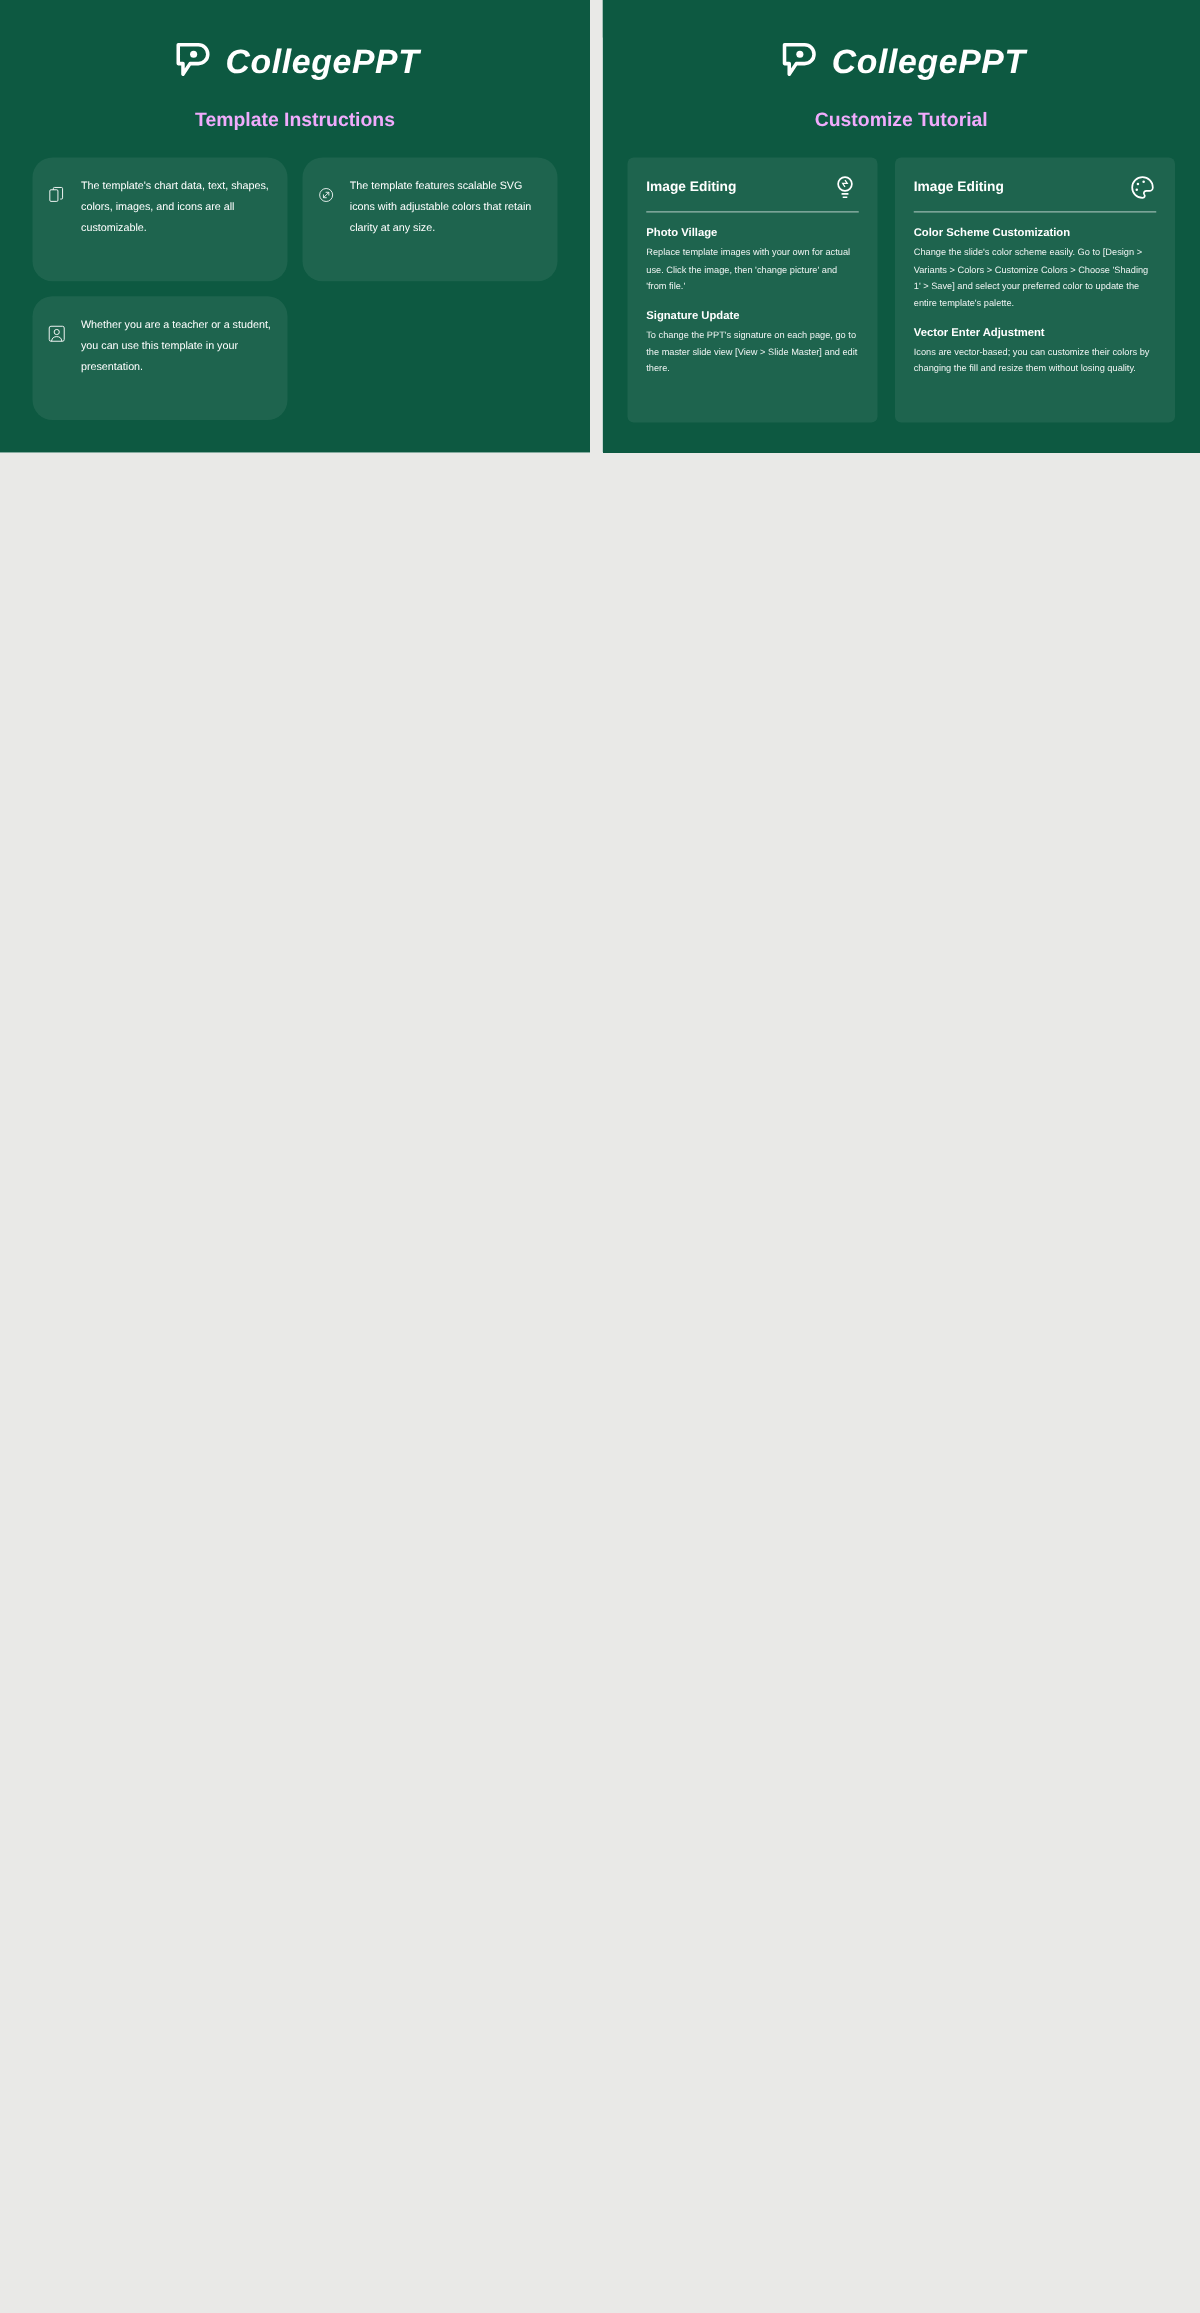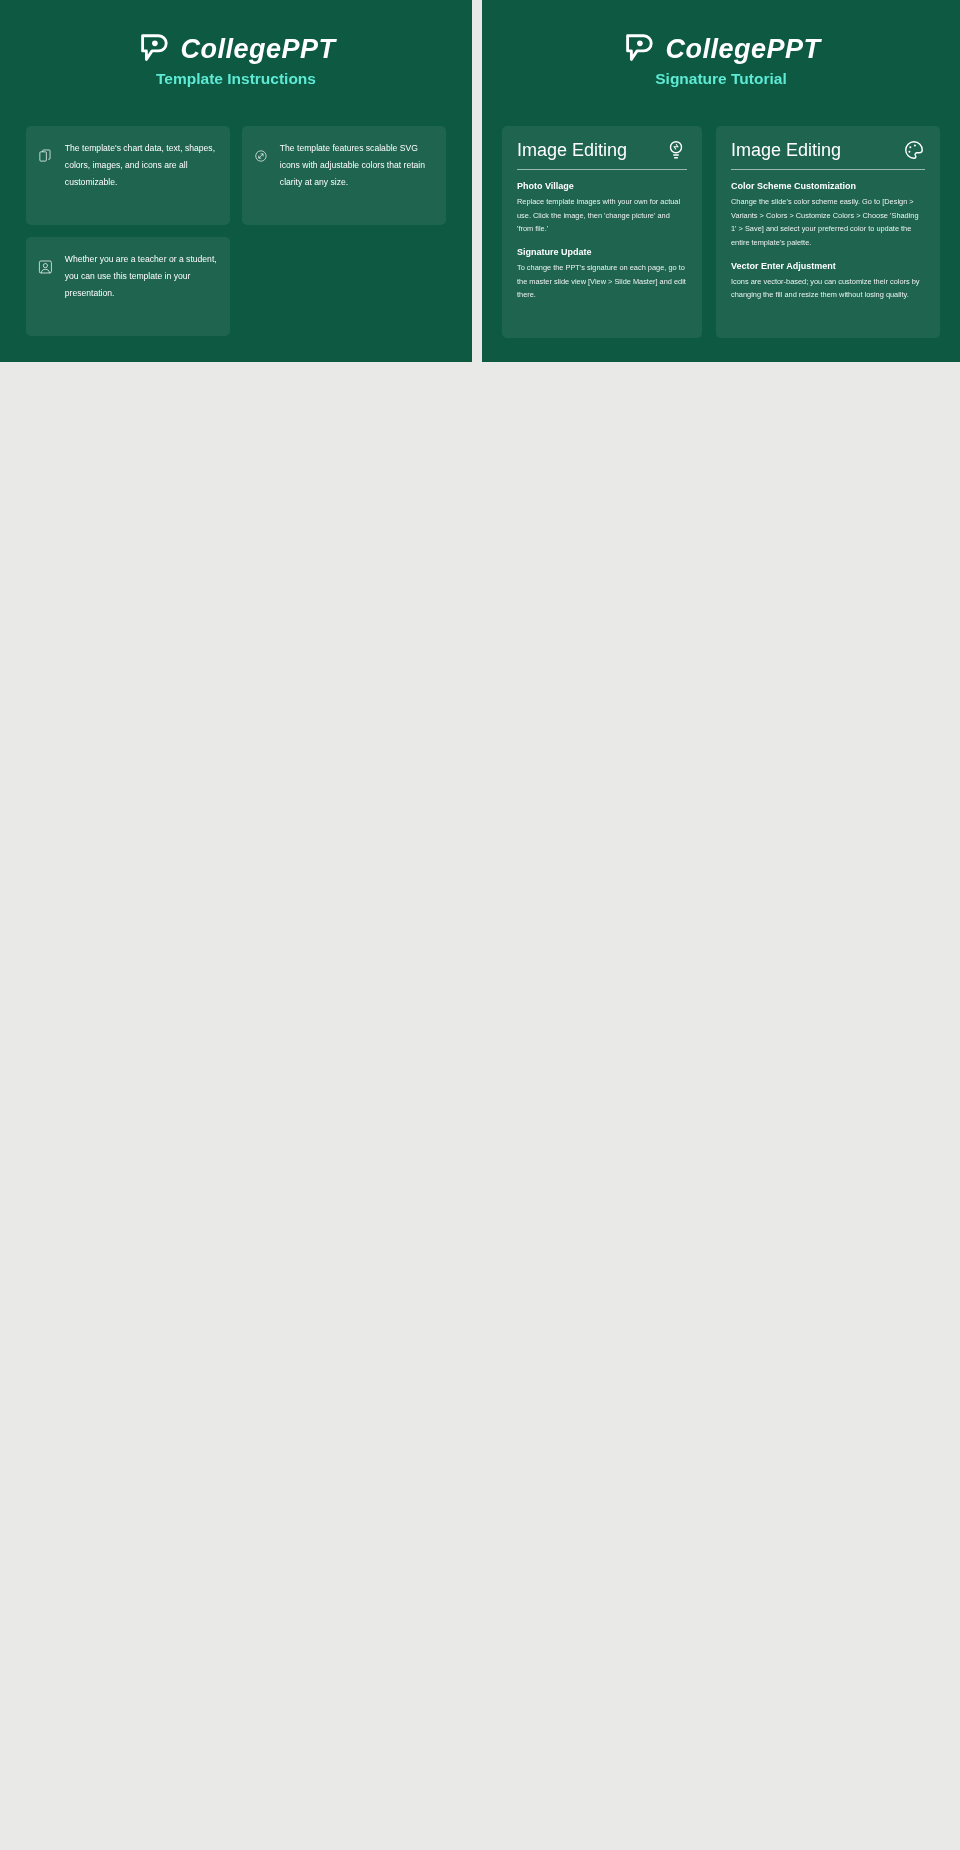--- a/index.html
+++ b/index.html
@@ -124,28 +124,28 @@
   .ty-pres{position:absolute;left:104px;top:227px;font-size:9.5px;font-weight:bold;color:#333;display:flex;gap:30px}
   .ty-mesh{position:absolute;left:38px;right:0;bottom:16px;height:96px;opacity:.55;
     background:repeating-linear-gradient(to right,rgba(13,89,65,.14) 0 1px,transparent 1px 12px),
                repeating-linear-gradient(to bottom,rgba(13,89,65,.14) 0 1px,transparent 1px 9px);
     transform:perspective(260px) rotateX(58deg);transform-origin:50% 100%}
   .ty-web{position:absolute;right:13px;bottom:4px;font-size:8px;color:#a0a0a0}
 
   
   .logo-row{display:flex;align-items:center;justify-content:center;gap:10px;padding-top:32px}
   .logo-text{color:#fff;font-size:27px;font-weight:bold;font-style:italic;letter-spacing:.5px}
-  .g-head{text-align:center;color:#5eead4;font-size:15.5px;font-weight:bold;margin-top:4px}
+  .g-head{text-align:center;color:#f0abfc;font-size:15.5px;font-weight:bold;margin-top:22px}
   .inst-grid{position:absolute;left:26px;right:26px;top:126px;bottom:26px;display:grid;grid-template-columns:1fr 1fr;grid-template-rows:1fr 1fr;gap:12px}
-  .inst-card{background:rgba(255,255,255,.07);border-radius:5px;padding:14px 12px;display:flex;gap:12px;align-items:flex-start}
+  .inst-card{background:rgba(255,255,255,.07);border-radius:16px;padding:14px 12px;display:flex;gap:12px;align-items:flex-start}
   .inst-txt{color:#fff;font-size:8.6px;line-height:1.95}
   .tut-grid{position:absolute;left:20px;right:20px;top:126px;bottom:24px;display:grid;grid-template-columns:200px 1fr;gap:14px}
   .tut-panel{background:rgba(255,255,255,.07);border-radius:5px;padding:13px 15px}
   .tut-title-row{display:flex;justify-content:space-between;align-items:center}
-  .tut-title{color:#fff;font-size:18px;font-weight:normal}
+  .tut-title{color:#fff;font-size:11px;font-weight:bold}
   .tut-hr{border-top:1px solid rgba(255,255,255,.55);margin:8px 0 2px}
   .tut-sub{color:#fff;font-size:9px;font-weight:bold;margin-top:11px;margin-bottom:4px}
   .tut-body{color:rgba(255,255,255,.92);font-size:7.4px;line-height:1.85}
 </style>
 </head>
 <body>
 
 <div id="stage">
 
   <div class="slide c0 r0">
@@ -637,21 +637,21 @@
   </div>
 
   <div class="slide gslide c1 r4">
     <div class="logo-row">
       <svg width="34" height="34" viewBox="0 0 36 36">
         <path d="M7,4 h17 a8,8 0 0 1 0,16 h-7 l-6,9 v-9 h-4 Z" fill="none" stroke="#fff" stroke-width="3" stroke-linejoin="round"></path>
         <circle cx="20" cy="12" r="3" fill="#fff"></circle>
       </svg>
       <span class="logo-text">CollegePPT</span>
     </div>
-    <div class="g-head">Signature Tutorial</div>
+    <div class="g-head">Customize Tutorial</div>
     <div class="tut-grid">
       <div class="tut-panel">
         <div class="tut-title-row">
           <span class="tut-title">Image Editing</span>
           <svg width="22" height="22" viewBox="0 0 24 24">
             <g fill="none" stroke="#fff" stroke-width="1.5">
               <circle cx="12" cy="9" r="6"></circle>
               <path d="M9,17.5 h6 M10,20.5 h4"></path>
               <path d="M12,5.5 l2,3 h-4 l2,3" stroke-width="1.1"></path>
             </g>

